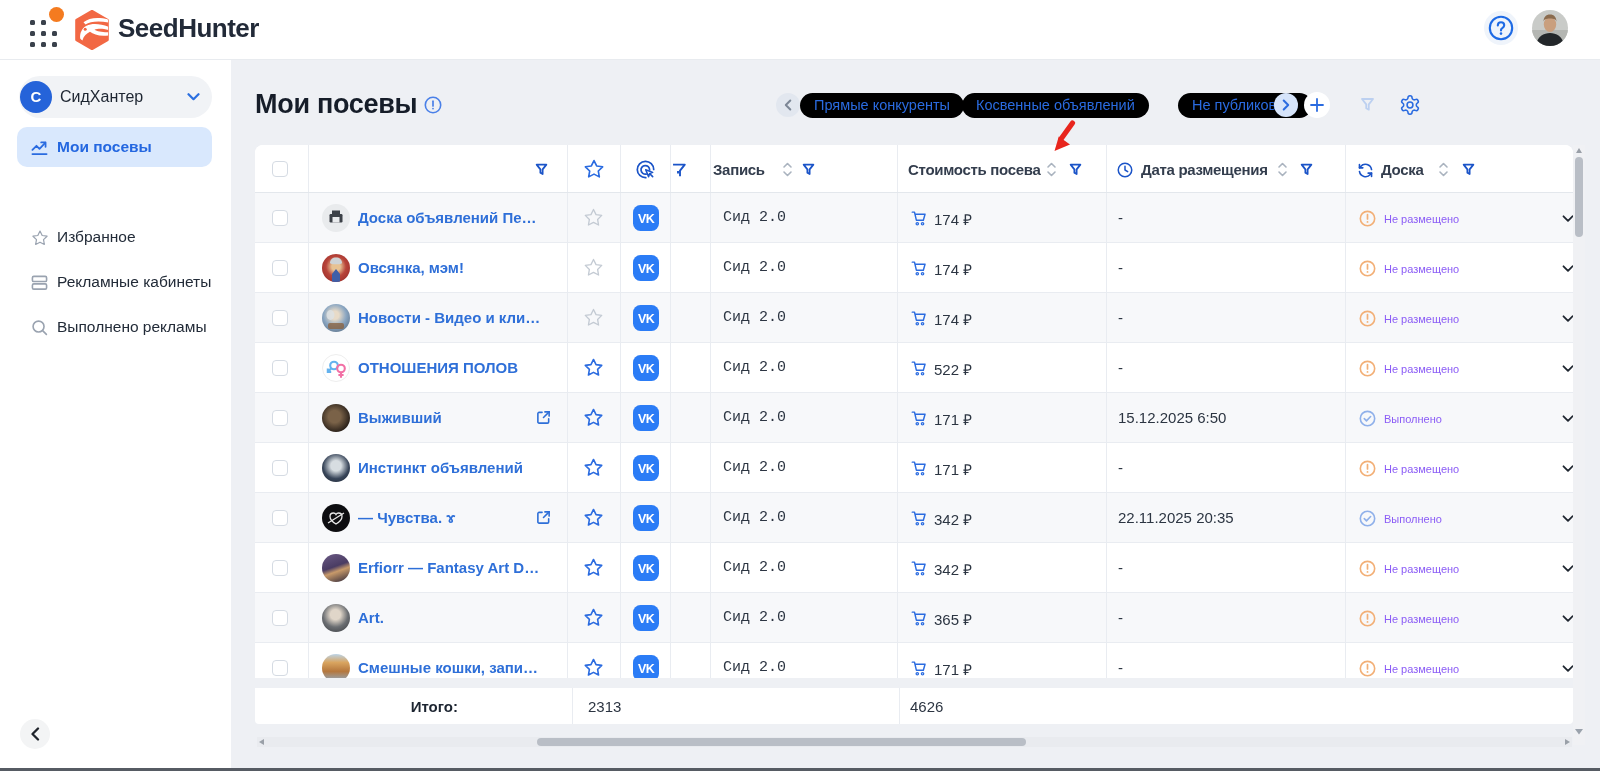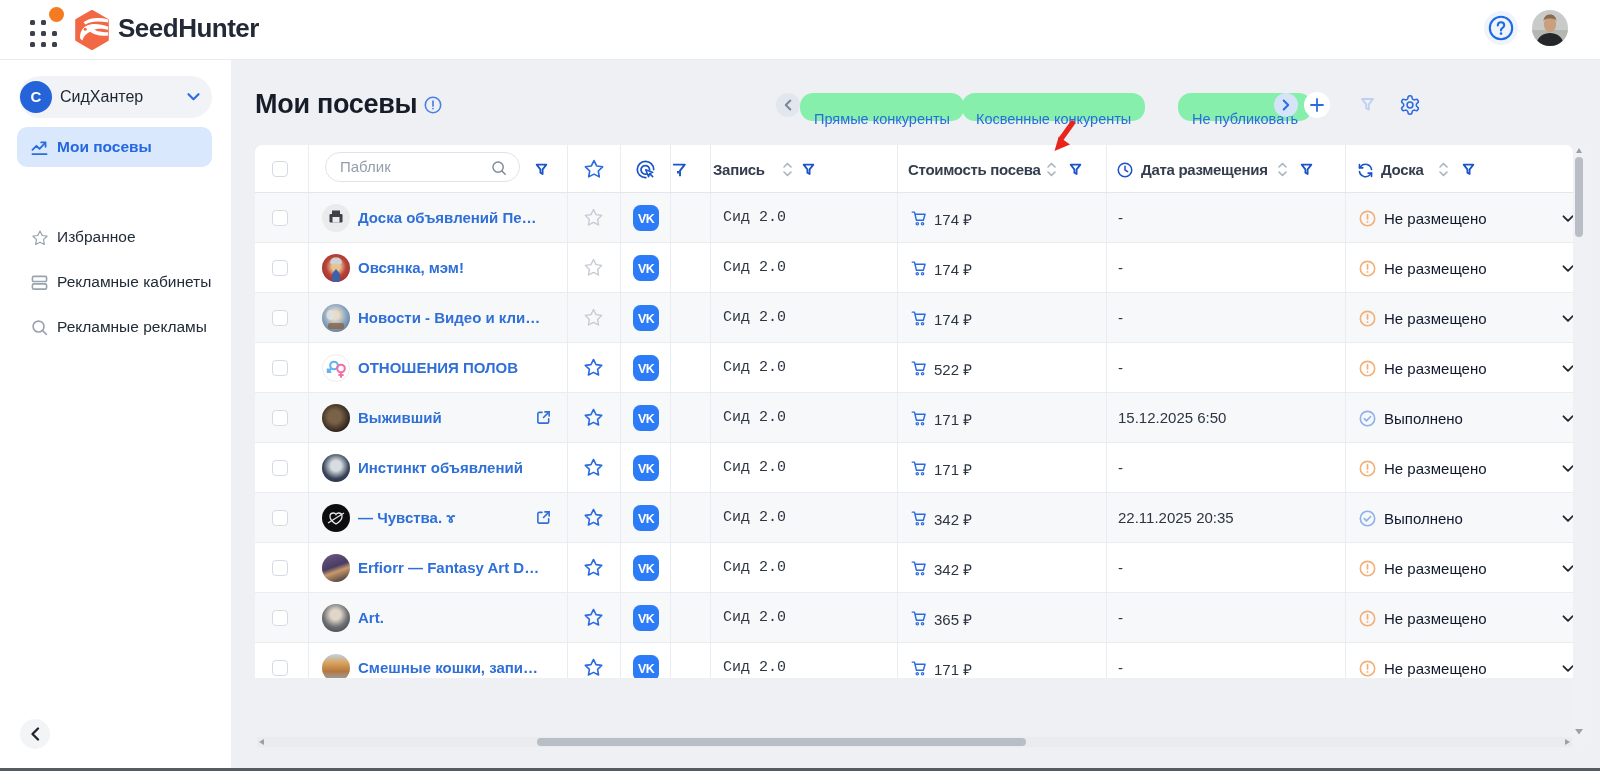--- a/index.html
+++ b/index.html
@@ -13,39 +13,39 @@
 #profile { position:absolute; left:19px; top:16px; width:193px; height:42px; border-radius:21px; background:#f1f3f6; }
 #pc { position:absolute; left:1px; top:5px; width:32px; height:32px; border-radius:50%; background:#2563d9; color:#fff; font-size:15px; font-weight:bold; text-align:center; line-height:32px; }
 #pname { position:absolute; left:41px; top:12px; font-size:16px; color:#1d2531; }
 .mitem { position:absolute; left:0; width:231px; height:40px; }
 .mitem .mic { position:absolute; left:31px; top:12px; }
 .mitem .mtx { position:absolute; left:57px; top:11px; font-size:15.5px; color:#222b38; }
 #active { position:absolute; left:17px; top:67px; width:195px; height:40px; border-radius:10px; background:#d9e8fd; }
 
 #main { position:absolute; left:231px; top:60px; width:1369px; height:708px; background:#eef0f4; }
 h1 { position:absolute; left:24px; top:29px; font-size:27px; font-weight:bold; color:#161d29; letter-spacing:-0.3px; }
-.chip { position:absolute; top:33px; height:25px; border-radius:13px; background:#86efac; color:#2a6be0; font-size:14.5px; line-height:25px; padding:14px 14px; }
+.chip { position:absolute; top:33px; height:25px; border-radius:13px; background:#000000; color:#2a6be0; font-size:14.5px; line-height:25px; padding:0 14px; }
 .cirbtn { position:absolute; border-radius:50%; display:flex; align-items:center; justify-content:center; }
 #createbtn { position:absolute; left:1201px; top:27px; width:151px; height:37px; border-radius:8px; background:#2765e0; color:#fff; font-size:15.5px; text-align:center; line-height:37px; font-weight:bold; }
 
 #card { position:absolute; left:24px; top:85px; width:1318px; height:533px; background:#fff; border-radius:8px 8px 0 0; overflow:hidden; }
 #thead { position:relative; width:1318px; height:48px; border-bottom:1px solid #e3e7ec; background:#fff; }
 .trow { position:relative; width:1318px; height:50px; background:#fff; border-bottom:1px solid #e9ecf1; }
 .trow.stripe { background:#f7f8fa; }
 .cdiv { position:absolute; top:0; bottom:0; width:1px; background:#e9ecf1; }
 .ic { position:absolute; display:flex; align-items:center; gap:8px; }
 .cb { position:absolute; width:16px; height:16px; border:1.5px solid #d5dbe3; border-radius:4px; background:#fff; }
 .av { position:absolute; left:67px; top:11px; width:28px; height:28px; border-radius:50%; overflow:hidden; }
 .nm { position:absolute; left:103px; top:16px; font-size:15px; font-weight:bold; color:#2e6fd8; }
 .ext { position:absolute; left:281px; top:17px; }
 .vktile { position:absolute; left:378px; top:12px; }
 .zap { position:absolute; left:468px; top:16px; font-size:15px; color:#2c3542;font-family:Liberation Mono, monospace; }
 .price { position:absolute; left:679px; top:16px; font-size:15px; color:#2c3542; }
 .date { position:absolute; left:863px; top:16px; font-size:15px; color:#2c3542; }
-.sttx { font-size:15px; color:#0f172a; }
+.sttx { font-size:11px; color:#8b5cf6; }
 .hl { font-size:15px; font-weight:bold; color:#333d4d; letter-spacing:-0.3px; }
 
 #tfoot { position:absolute; left:24px; top:628px; width:1318px; height:36px; background:#fff; border-radius:0 0 4px 4px; }
 #tfoot .fdiv { position:absolute; top:0; bottom:0; width:1px; background:#e9ecf1; }
 
 #hsb { position:absolute; left:26px; top:677px; width:1315px; height:10px; background:#e9ebef; }
 #hthumb { position:absolute; left:280px; top:1px; width:489px; height:8px; border-radius:4px; background:#b9bec6; }
 #vsb { position:absolute; left:1342px; top:85px; width:12px; height:600px; background:#f0f1f4; }
 #vthumb { position:absolute; left:2px; top:12px; width:8px; height:80px; border-radius:4px; background:#b9bec6; }
 #botbar { position:absolute; left:0; top:768px; width:1600px; height:3px; background:#565b63; }
@@ -127,21 +127,21 @@
     <span class="mic"><svg width="18" height="18" viewBox="0 0 24 24" fill="none">
           <path d="M12 2.8l2.9 5.9 6.5.9-4.7 4.6 1.1 6.4-5.8-3-5.8 3 1.1-6.4L2.6 9.6l6.5-.9L12 2.8z" stroke="#9aa3b0" stroke-width="1.6" stroke-linejoin="round"></path>
         </svg></span>
     <span class="mtx">Избранное</span>
   </div>
   <div class="mitem" style="top:247px">
     <svg class="mic" width="17" height="17" viewBox="0 0 18 18" fill="none">
         <circle cx="8" cy="8" r="5.8" stroke="#9aa3b0" stroke-width="1.7"></circle>
         <path d="M12.3 12.3L16.3 16.3" stroke="#9aa3b0" stroke-width="1.7" stroke-linecap="round"></path>
       </svg>
-    <span class="mtx">Рекламные рекламы</span>
+    <span class="mtx">Выполнено рекламы</span>
   </div>
   <div class="cirbtn" style="left:20px;top:659px;width:30px;height:30px;background:#f3f4f5">
     <svg width="10" height="14" viewBox="0 0 10 14" fill="none">
         <path d="M8 1.5L2.5 7L8 12.5" stroke="#20242c" stroke-width="2.3" stroke-linecap="round" stroke-linejoin="round"></path>
       </svg>
   </div>
 </div>
 
 <div id="main">
   <h1>Мои посевы</h1>
@@ -150,21 +150,21 @@
       <path d="M9 5.2v4.8" stroke="#4a80e8" stroke-width="1.7" stroke-linecap="round"></path>
       <circle cx="9" cy="12.6" r="0.9" fill="#4a80e8"></circle>
     </svg>
 
   <div class="cirbtn" style="left:545px;top:33px;width:24px;height:24px;background:#e2e7ef">
     <svg width="8" height="12" viewBox="0 0 8 12" fill="none">
         <path d="M6.3 1.5L1.8 6L6.3 10.5" stroke="#7d8796" stroke-width="2" stroke-linecap="round" stroke-linejoin="round"></path>
       </svg>
   </div>
   <div class="chip" style="left:569px">Прямые конкуренты</div>
-  <div class="chip" style="left:731px">Косвенные конкуренты</div>
+  <div class="chip" style="left:731px">Косвенные объявлений</div>
   <div class="chip" style="left:947px">Не публиковать</div>
   <div class="cirbtn" style="left:1043px;top:33px;width:24px;height:24px;background:#d6e4fa">
     <svg width="8" height="12" viewBox="0 0 8 12" fill="none">
         <path d="M1.7 1.5L6.2 6L1.7 10.5" stroke="#2a6be0" stroke-width="2" stroke-linecap="round" stroke-linejoin="round"></path>
       </svg>
   </div>
   <div class="cirbtn" style="left:1073px;top:32px;width:26px;height:26px;background:#fff">
     <svg width="14" height="14" viewBox="0 0 14 14" fill="none">
         <path d="M7 1v12M1 7h12" stroke="#2a6be0" stroke-width="1.8" stroke-linecap="round"></path>
       </svg>
@@ -173,27 +173,20 @@
         <path d="M2.8 2.8h10.4l-4 5.1v5l-2.4-1.4V7.9l-4-5.1z" stroke="#bcd0f0" stroke-width="1.7" stroke-linejoin="round"></path>
       </svg></span>
   <svg style="position:absolute;left:1168px;top:34px" width="22" height="22" viewBox="0 0 24 24" fill="none">
       <path d="M12.22 2h-.44a2 2 0 0 0-2 2v.18a2 2 0 0 1-1 1.73l-.43.25a2 2 0 0 1-2 0l-.15-.08a2 2 0 0 0-2.73.73l-.22.38a2 2 0 0 0 .73 2.73l.15.1a2 2 0 0 1 1 1.72v.51a2 2 0 0 1-1 1.74l-.15.09a2 2 0 0 0-.73 2.73l.22.38a2 2 0 0 0 2.73.73l.15-.08a2 2 0 0 1 2 0l.43.25a2 2 0 0 1 1 1.73V20a2 2 0 0 0 2 2h.44a2 2 0 0 0 2-2v-.18a2 2 0 0 1 1-1.73l.43-.25a2 2 0 0 1 2 0l.15.08a2 2 0 0 0 2.73-.73l.22-.39a2 2 0 0 0-.73-2.73l-.15-.08a2 2 0 0 1-1-1.74v-.5a2 2 0 0 1 1-1.74l.15-.09a2 2 0 0 0 .73-2.73l-.22-.38a2 2 0 0 0-2.73-.73l-.15.08a2 2 0 0 1-2 0l-.43-.25a2 2 0 0 1-1-1.73V4a2 2 0 0 0-2-2z" stroke="#2a6be0" stroke-width="1.7"></path>
       <circle cx="12" cy="12" r="3.2" stroke="#2a6be0" stroke-width="1.7"></circle>
     </svg>
 
   <div id="card">
     <div id="thead">
       <span class="cb" style="left:17px;top:16px"></span>
-      <div style="position:absolute;left:70px;top:7px;width:195px;height:30px;border:1px solid #dde3ea;border-radius:15px">
-        <span style="position:absolute;left:14px;top:5px;font-size:15px;color:#949eac">Паблик</span>
-        <svg style="position:absolute;right:12px;top:7px" width="16" height="16" viewBox="0 0 18 18" fill="none">
-            <circle cx="8" cy="8" r="5.8" stroke="#7d8795" stroke-width="1.6"></circle>
-            <path d="M12.3 12.3L16 16" stroke="#7d8795" stroke-width="1.6" stroke-linecap="round"></path>
-          </svg>
-      </div>
       <span class="ic" style="left:279px;top:17px">
           <svg width="15" height="15" viewBox="0 0 16 16" fill="none">
             <path d="M2.8 2.8h10.4l-4 5.1v5l-2.4-1.4V7.9l-4-5.1z" stroke="#1b54c8" stroke-width="1.9" stroke-linejoin="round"></path>
           </svg>
         </span>
       <span class="ic" style="left:328px;top:13px">
           <svg width="22" height="22" viewBox="0 0 24 24" fill="none">
             <path d="M12 2.8l2.9 5.9 6.5.9-4.7 4.6 1.1 6.4-5.8-3-5.8 3 1.1-6.4L2.6 9.6l6.5-.9L12 2.8z" stroke="#2a6be0" stroke-width="1.8" stroke-linejoin="round"></path>
           </svg>
         </span>
@@ -683,20 +676,27 @@
     <div class="cdiv" style="left:53px;top:48px;bottom:0"></div>
       <div class="cdiv" style="left:312px;top:48px;bottom:0"></div>
       <div class="cdiv" style="left:365px;top:48px;bottom:0"></div>
       <div class="cdiv" style="left:415px;top:48px;bottom:0"></div>
       <div class="cdiv" style="left:455px;top:48px;bottom:0"></div>
       <div class="cdiv" style="left:642px;top:48px;bottom:0"></div>
       <div class="cdiv" style="left:851px;top:48px;bottom:0"></div>
       <div class="cdiv" style="left:1090px;top:48px;bottom:0"></div>
   </div>
 
+  <div id="tfoot">
+    <span style="position:absolute;left:60px;top:10px;width:143px;text-align:right;font-size:15px;font-weight:bold;color:#1d2531">Итого:</span>
+    <span style="position:absolute;left:333px;top:10px;font-size:15px;color:#2c3542">2313</span>
+    <span style="position:absolute;left:655px;top:10px;font-size:15px;color:#2c3542">4626</span>
+    <div class="fdiv" style="left:317px"></div>
+      <div class="fdiv" style="left:644px"></div>
+  </div>
 
   <div id="hsb">
     <div id="hthumb"></div>
     <svg style="position:absolute;left:2px;top:2px" width="6" height="6" viewBox="0 0 6 6">
         <path d="M5 0L0 3l5 3z" fill="#9aa0a8"></path>
       </svg>
     <svg style="position:absolute;right:2px;top:2px" width="6" height="6" viewBox="0 0 6 6">
         <path d="M1 0l5 3-5 3z" fill="#9aa0a8"></path>
       </svg>
   </div>

